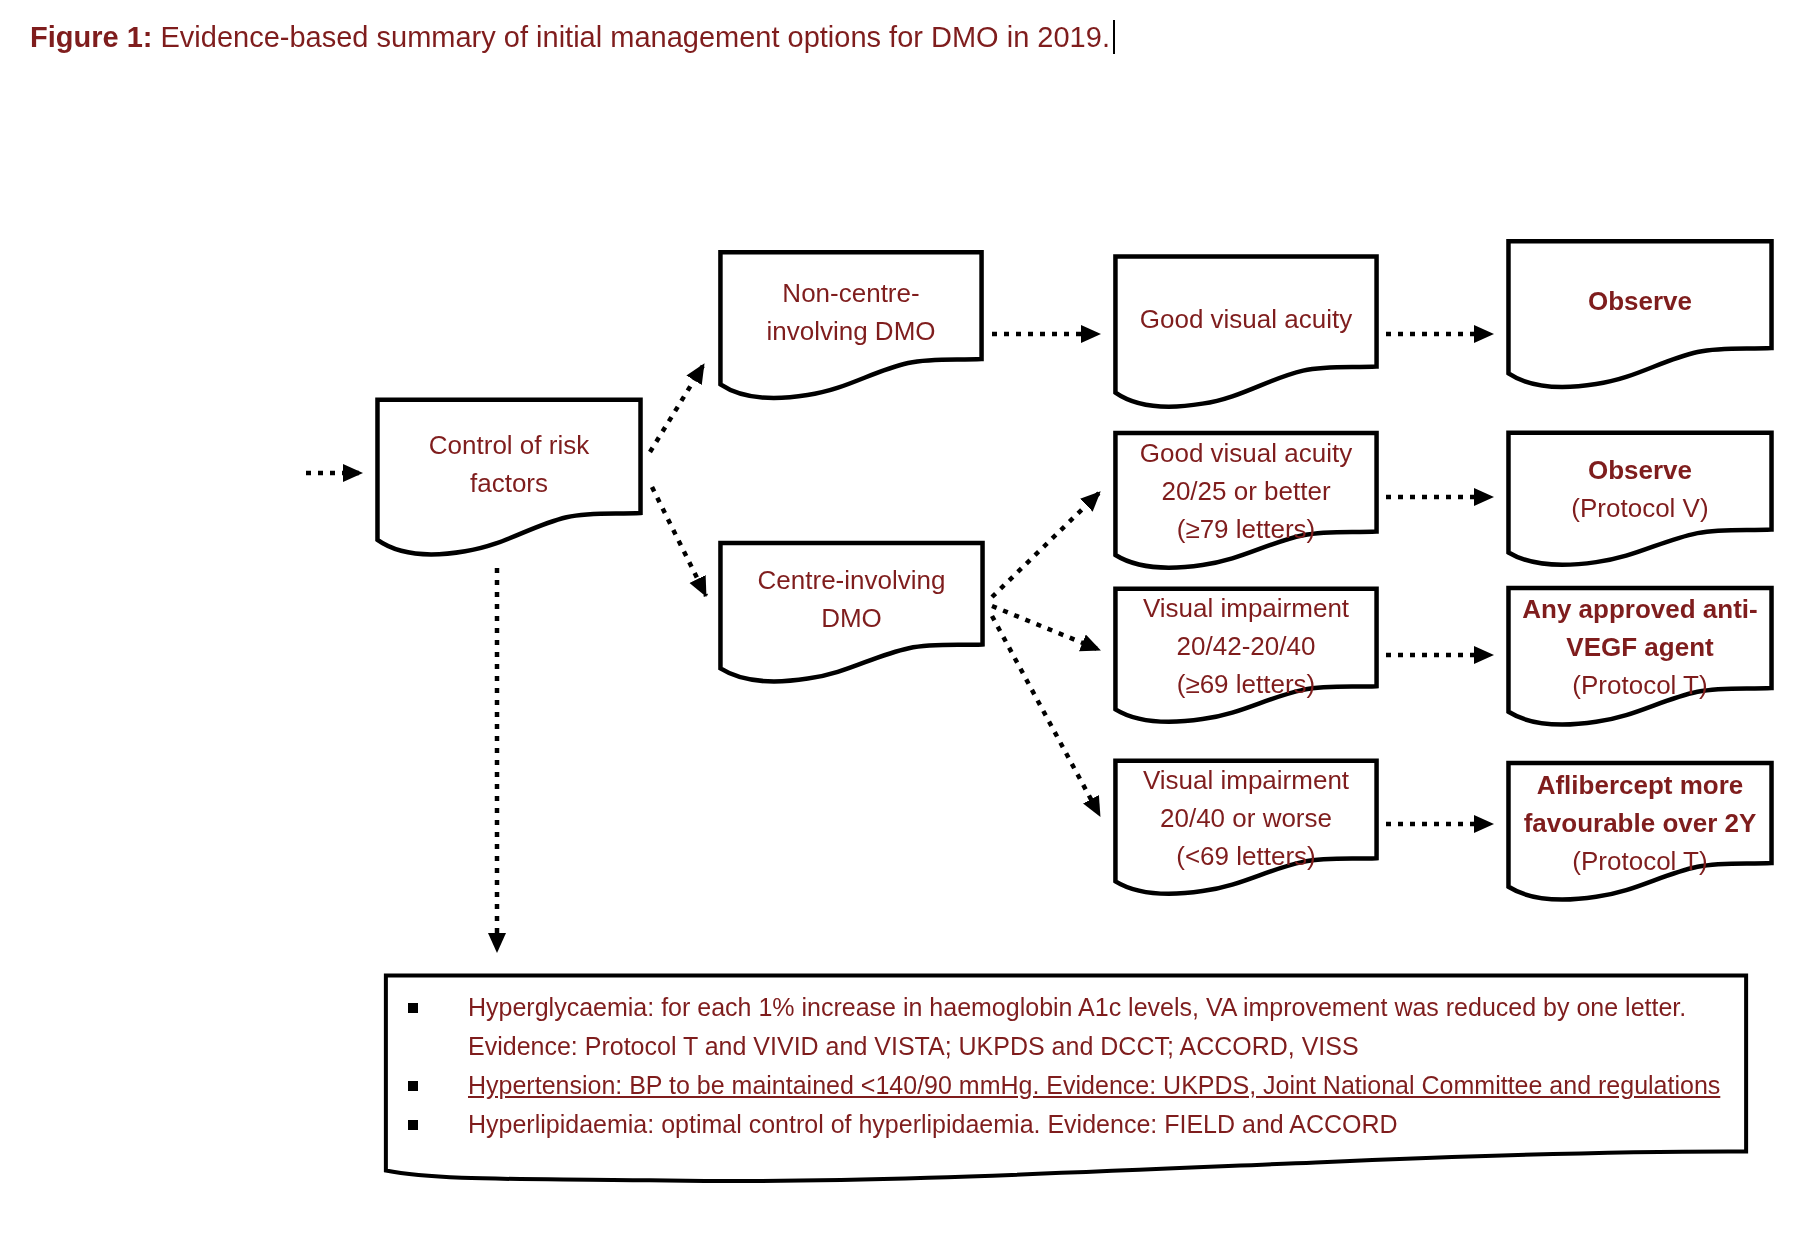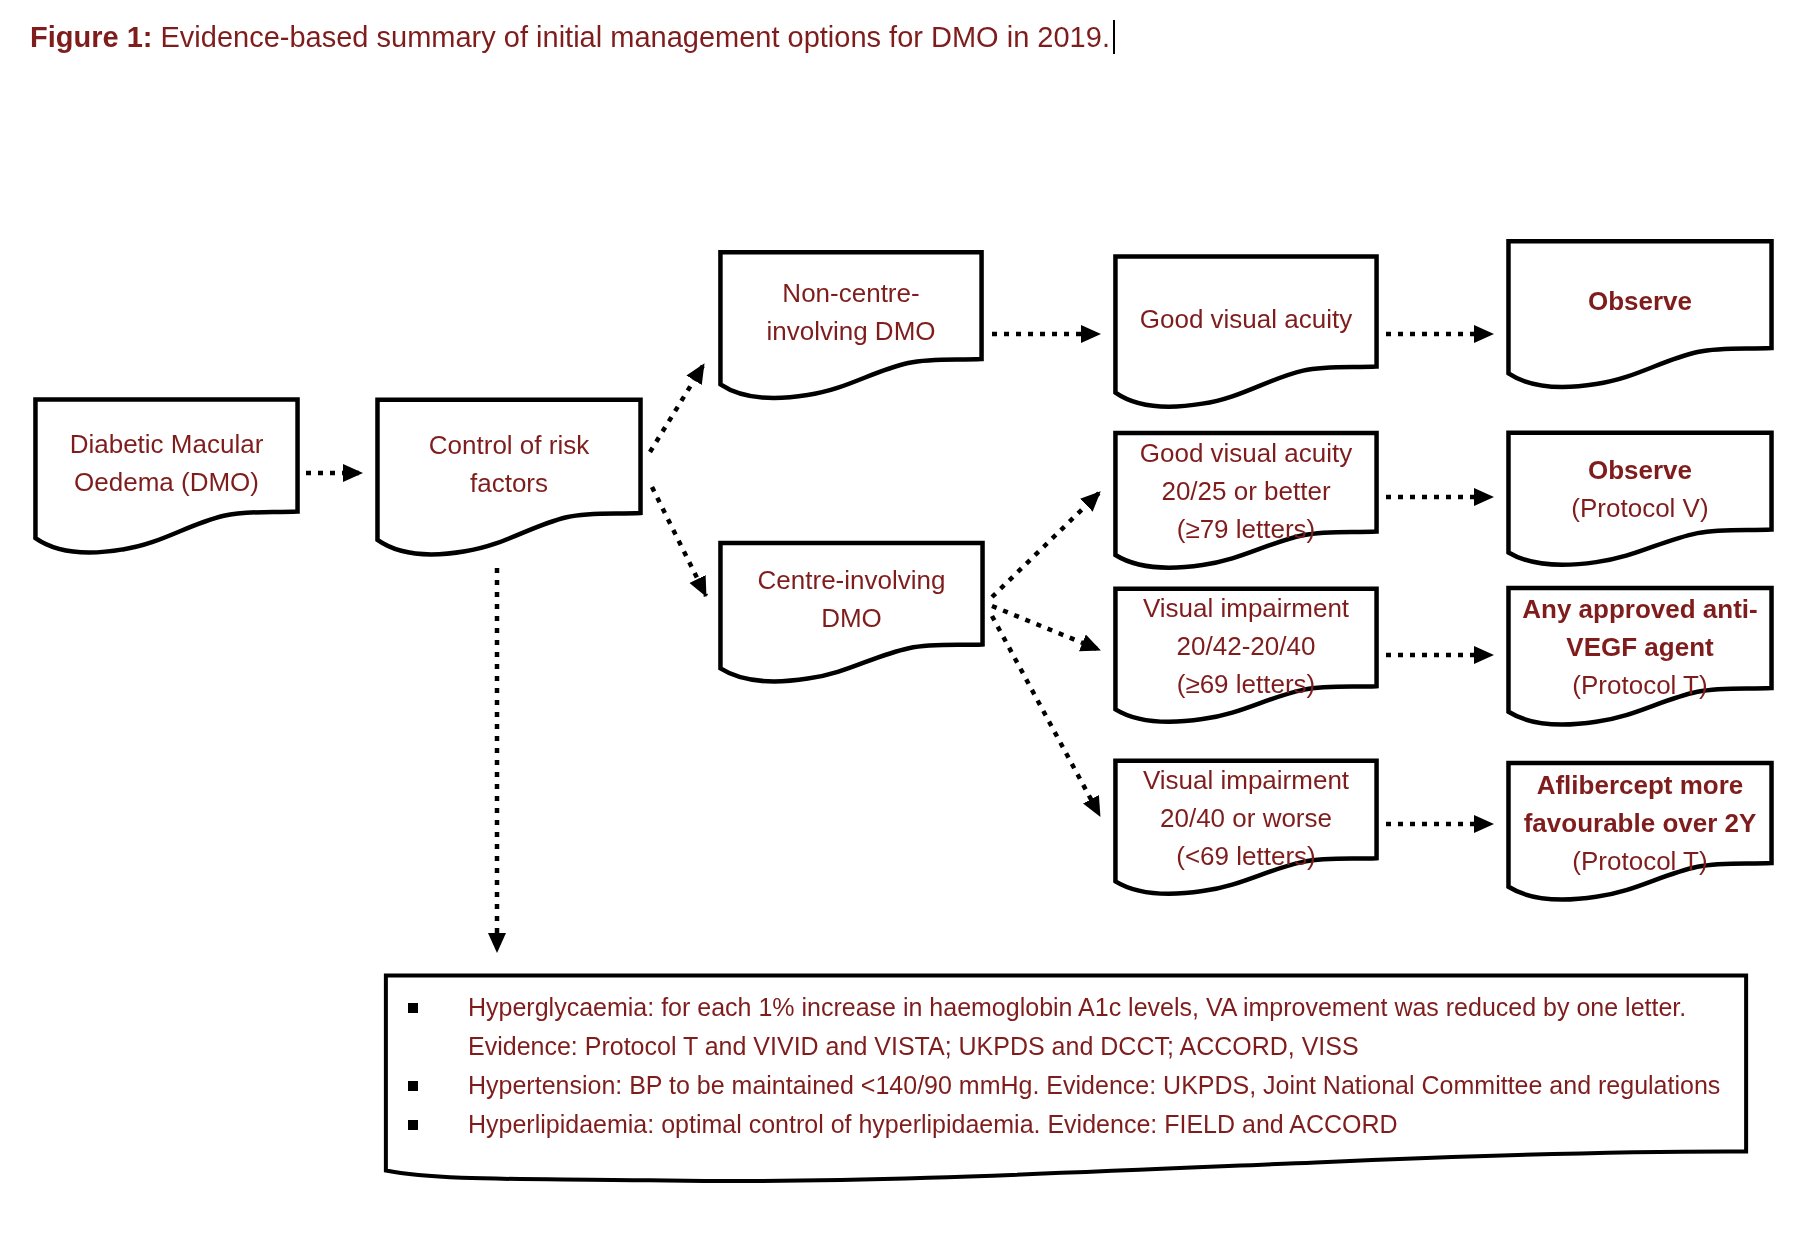--- a/index.html
+++ b/index.html
@@ -59,29 +59,20 @@
       <line x1="1386" y1="334" x2="1493" y2="334" marker-end="url(#ah)"></line>
       <line x1="992" y1="597" x2="1100" y2="492" marker-end="url(#ah)"></line>
       <line x1="992" y1="606" x2="1100" y2="650" marker-end="url(#ah)"></line>
       <line x1="992" y1="616" x2="1100" y2="816" marker-end="url(#ah)"></line>
       <line x1="1386" y1="497" x2="1493" y2="497" marker-end="url(#ah)"></line>
       <line x1="1386" y1="655" x2="1493" y2="655" marker-end="url(#ah)"></line>
       <line x1="1386" y1="824" x2="1493" y2="824" marker-end="url(#ah)"></line>
     </g>
   </svg>
 
-  <div class="node" style="left:30px;top:394px;width:273px;height:168px;">
-    <svg class="shape" viewBox="0 0 100 60" preserveAspectRatio="none">
-      <path d="M2,2 H98 V42 C89,42.5 80,41.5 71,43.5 C58,46.5 48,53.5 34,55.5 C22,57.5 10,57 2,51.5 Z" fill="#fff" stroke="#000" stroke-width="4.5" vector-effect="non-scaling-stroke"></path>
-    </svg>
-    <div class="label">
-      <div>Diabetic Macular</div>
-      <div>Oedema (DMO)</div>
-    </div>
-  </div>
 
   <div class="node" style="left:372px;top:394px;width:274px;height:170px;">
     <svg class="shape" viewBox="0 0 100 60" preserveAspectRatio="none">
       <path d="M2,2 H98 V42 C89,42.5 80,41.5 71,43.5 C58,46.5 48,53.5 34,55.5 C22,57.5 10,57 2,51.5 Z" fill="#fff" stroke="#000" stroke-width="4.5" vector-effect="non-scaling-stroke"></path>
     </svg>
     <div class="label">
       <div>Control of risk</div>
       <div>factors</div>
     </div>
   </div>
@@ -197,21 +188,21 @@
       <div class="bullet-row">
         <span class="sq"></span>
         <span class="bullet-text">
           <span style="display:block;">Hyperglycaemia: for each 1% increase in haemoglobin A1c levels, VA improvement was reduced by one letter.</span>
           <span style="display:block;">Evidence: Protocol T and VIVID and VISTA; UKPDS and DCCT; ACCORD, VISS</span>
         </span>
       </div>
       <div class="bullet-row">
         <span class="sq"></span>
         <span class="bullet-text">
-          <span style="display:block;">Hypertension: BP to be maintained &lt;140/90 mmHg. Evidence: UKPDS, Joint National Committee and regulations</span>
+          <span style="display:block;text-decoration:underline;">Hypertension: BP to be maintained &lt;140/90 mmHg. Evidence: UKPDS, Joint National Committee and regulations</span>
         </span>
       </div>
       <div class="bullet-row">
         <span class="sq"></span>
         <span class="bullet-text">
           <span style="display:block;">Hyperlipidaemia: optimal control of hyperlipidaemia. Evidence: FIELD and ACCORD</span>
         </span>
       </div>
     </div>
   </div>

